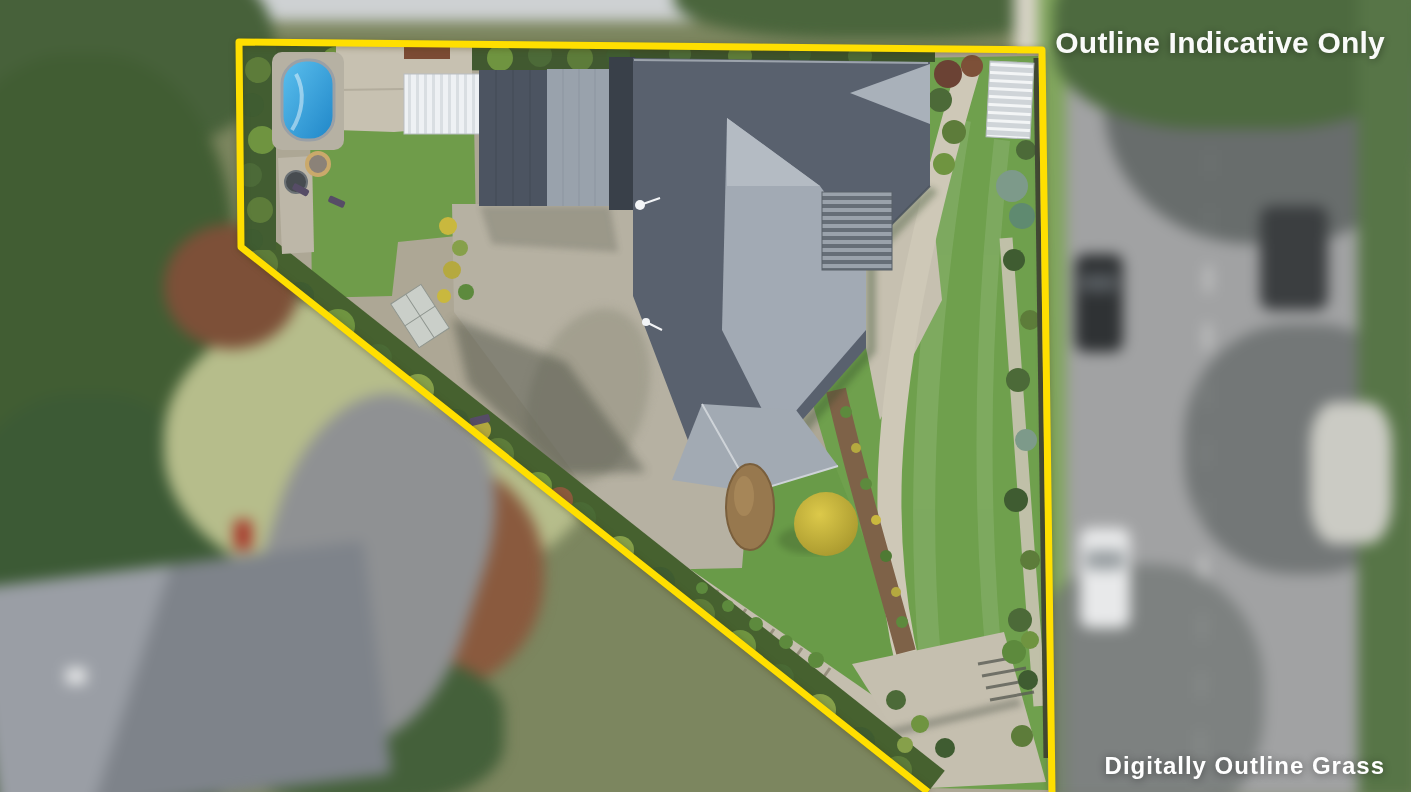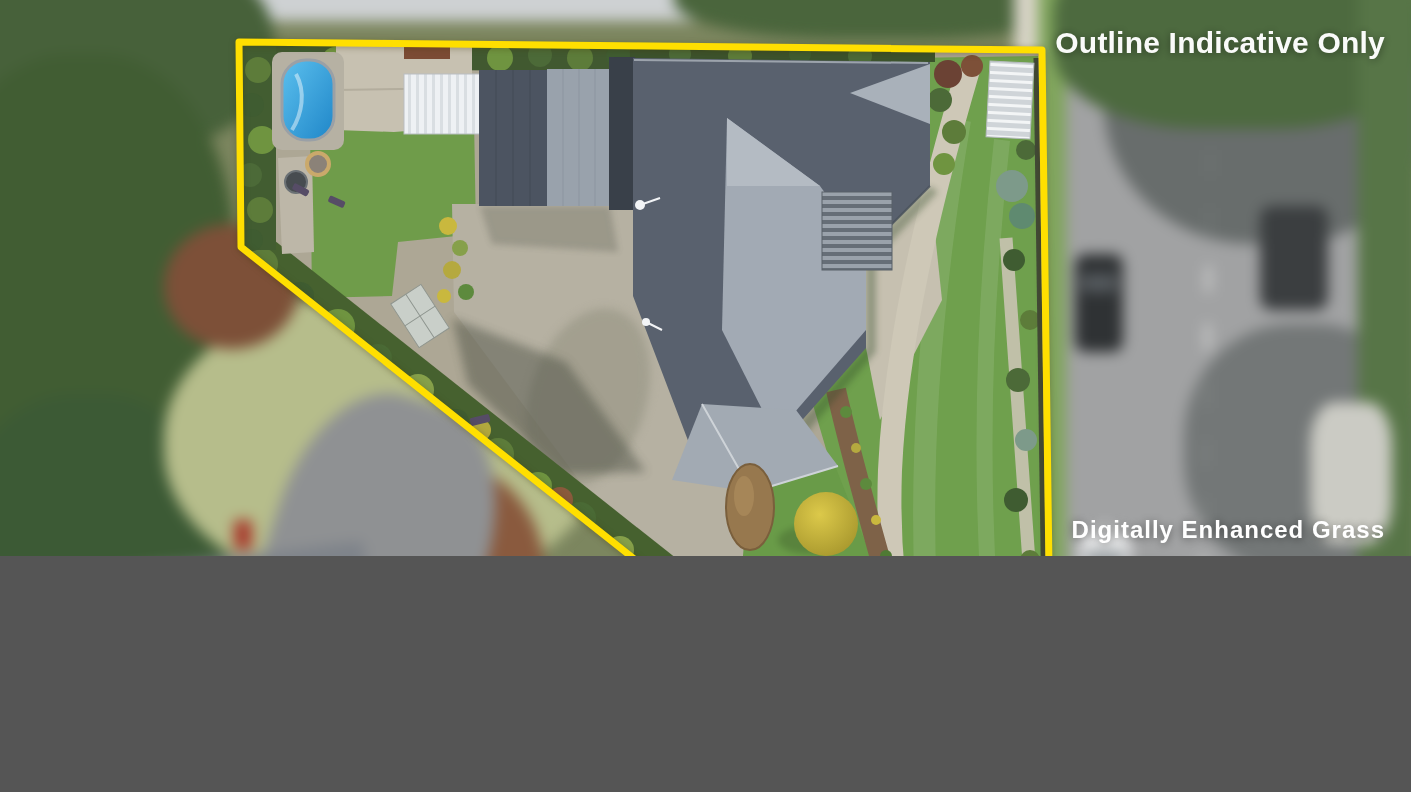--- a/index.html
+++ b/index.html
@@ -1,16 +1,16 @@
 <!DOCTYPE html>
 <html><head>
 <meta charset="utf-8">
 <style>
   html,body{margin:0;padding:0;background:#555;}
-  .stage{position:relative;width:1411px;height:556px;overflow:hidden;background:#7c865f;
+  .stage{position:relative;width:1411px;height:792px;overflow:hidden;background:#7c865f;
          font-family:"Liberation Sans",sans-serif;}
   
   .bg{position:absolute;inset:-26px;filter:blur(7px);}
   .bb{position:absolute;}
   
   .property{position:absolute;inset:0;
     clip-path:polygon(239px 42px,1042px 50px,1052px 792px,928px 792px,241px 247px);}
   .scene{position:absolute;inset:0;display:block;}
   
   .boundary-svg{position:absolute;inset:0;pointer-events:none;
@@ -310,14 +310,14 @@
         </g>
       </g>
     </svg>
   </div>
 
   <svg class="boundary-svg" viewBox="0 0 1411 792">
     <polyline class="boundary-line" points="928,792 241,247 239,42 1042,50 1052,792"></polyline>
   </svg>
 
   <div class="note note-top">Outline Indicative Only</div>
-  <div class="note note-bottom">Digitally Enhanced Grass</div>
+  <div class="note note-bottom">Digitally Outline Grass</div>
 </div>
 
 </body></html>

